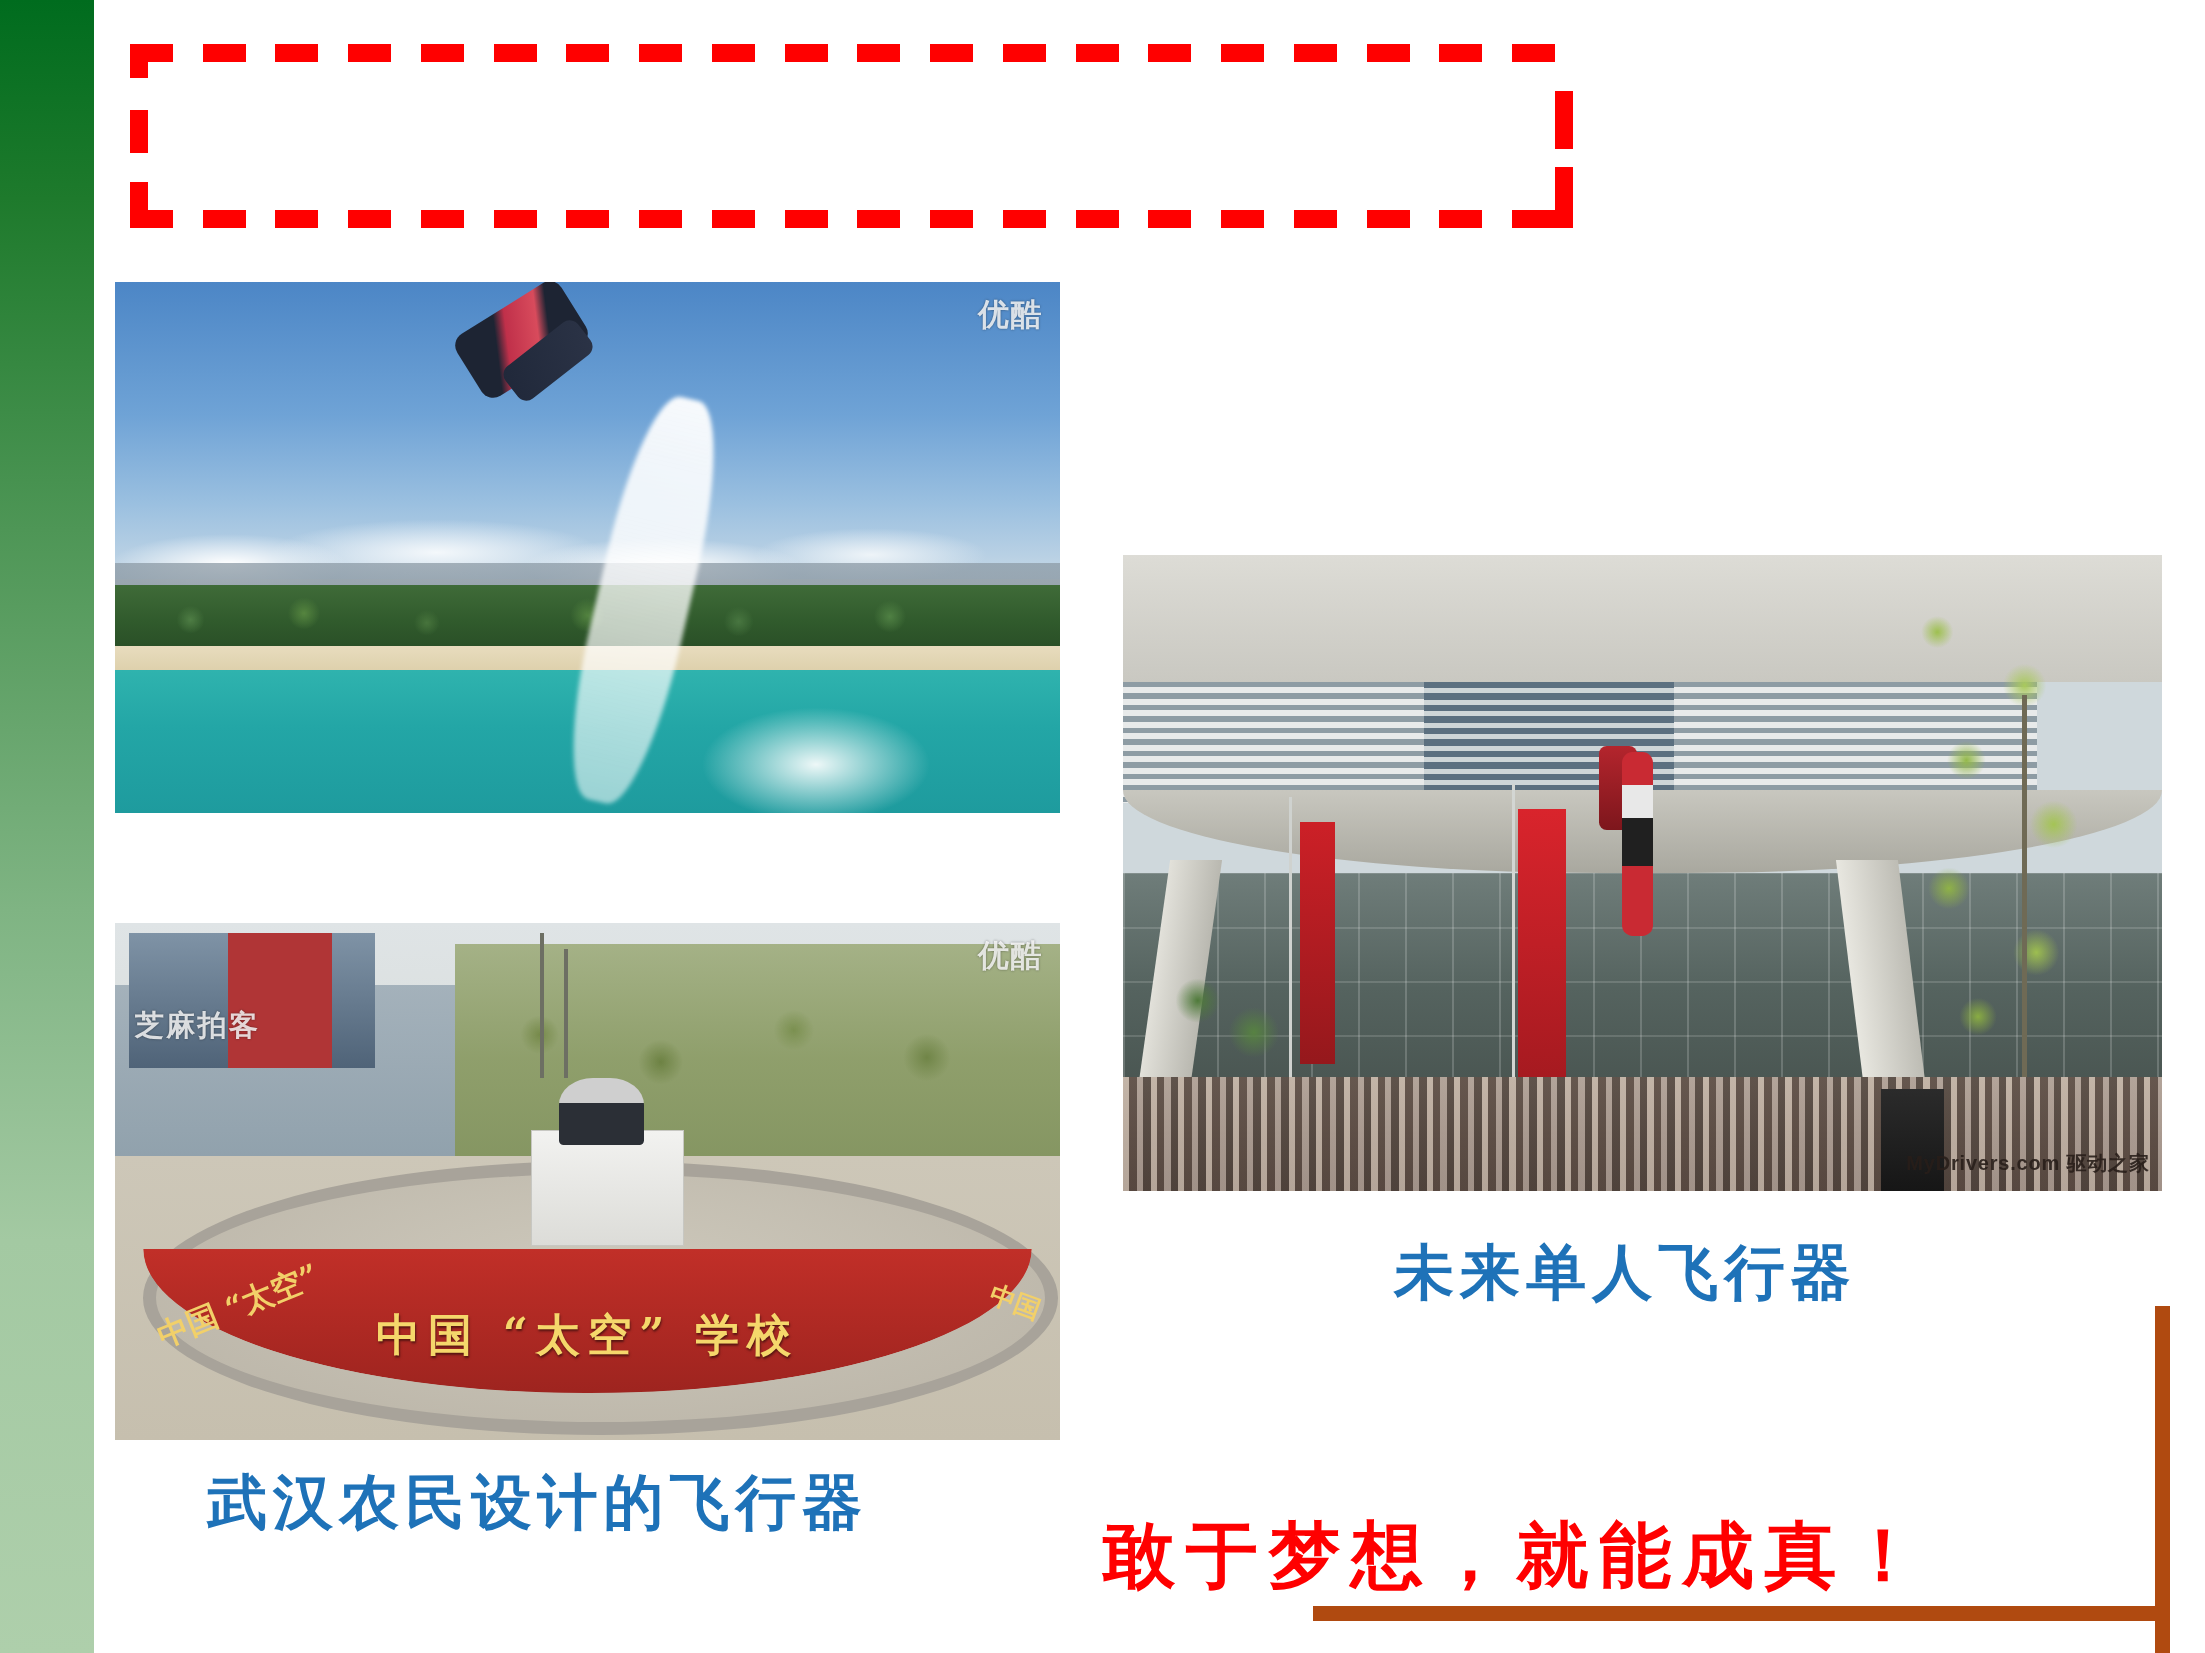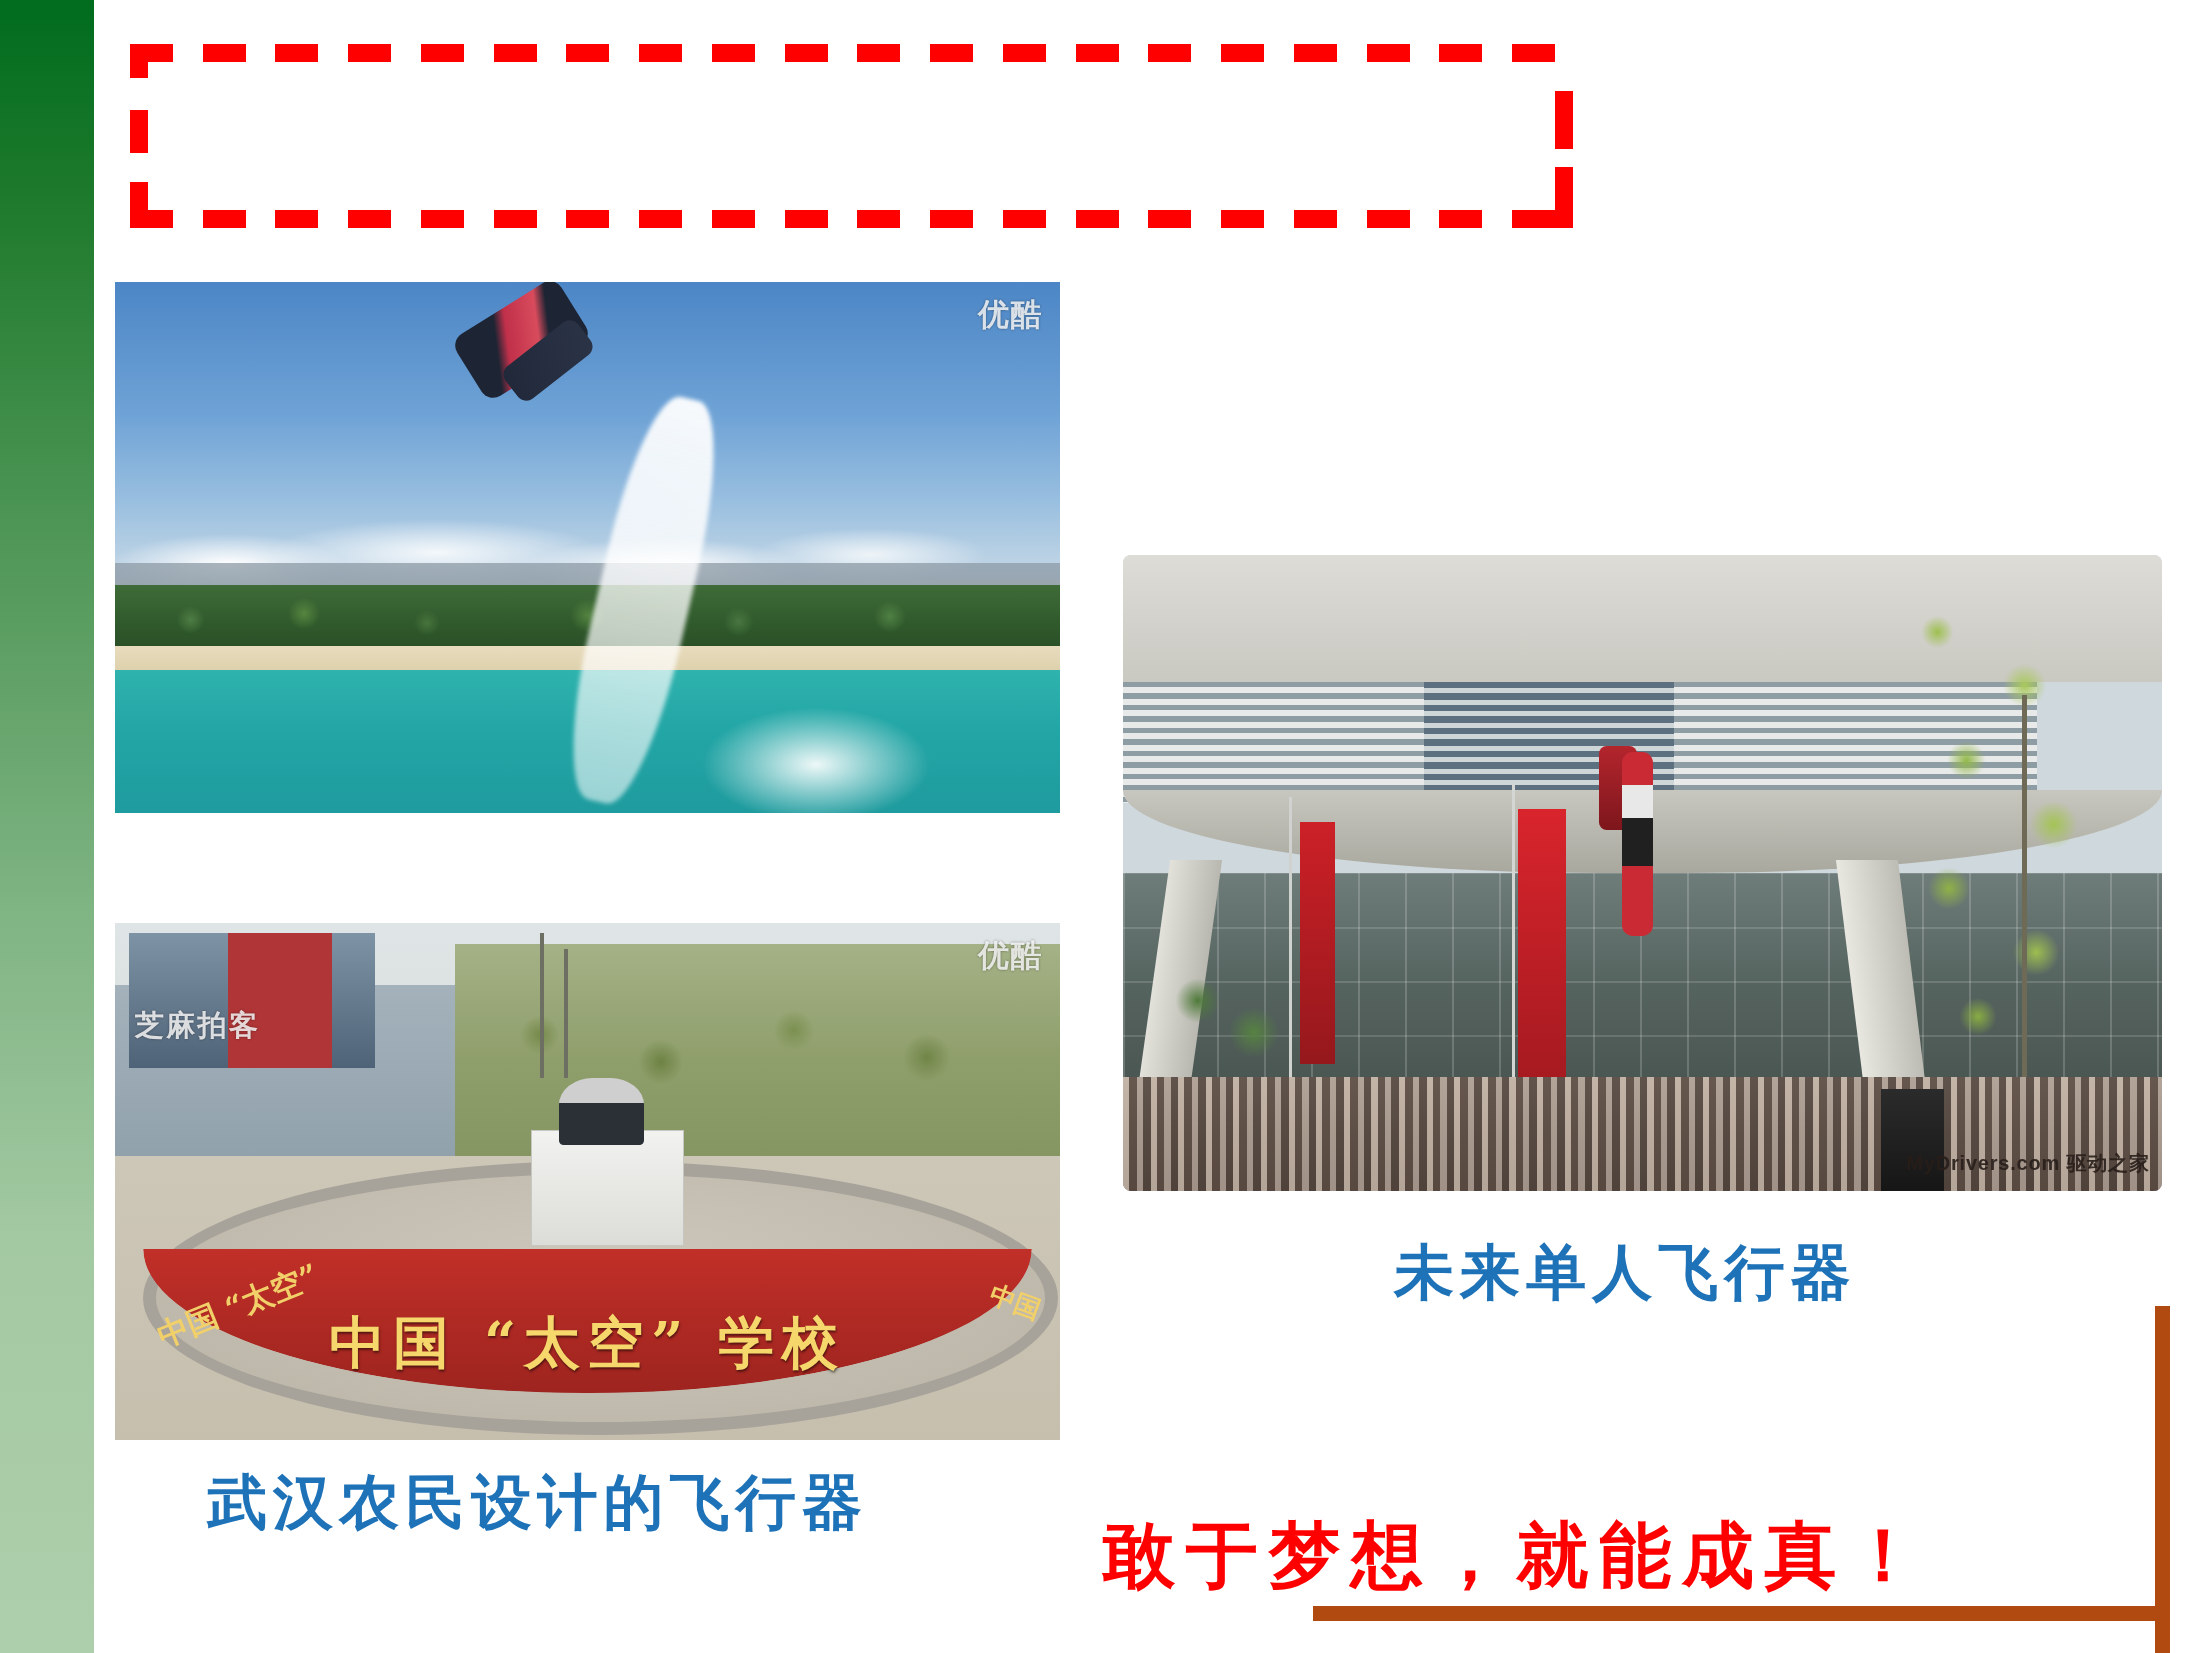--- a/index.html
+++ b/index.html
@@ -80,36 +80,36 @@
   .p2-ground{position:absolute;left:0;top:45%;width:100%;height:55%;
       background:linear-gradient(to bottom,#cdc7b8,#c6bfae);}
   .p2-ring{position:absolute;left:3%;top:46%;width:94%;height:48%;
       border:13.8px solid #a8a39a;border-radius:50%;
       background:radial-gradient(ellipse at 50% 40%,#cdc8bb 0%,#b9b3a6 100%);}
   .p2-band{position:absolute;left:3%;top:63%;width:94%;height:28%;
       background:linear-gradient(to bottom,#c12f28,#9e241f);
       border-radius:0 0 50% 50%/0 0 100% 100%;
       clip-path:ellipse(50% 100% at 50% 0%);}
   .p2-band-txt{position:absolute;left:0;top:74%;width:100%;text-align:center;
-      color:#f5d76b;font-size:56px;font-weight:bold;letter-spacing:7.7px;
+      color:#f5d76b;font-size:44px;font-weight:bold;letter-spacing:7.7px;
       text-shadow:0.8px 1.5px 2.3px rgba(0,0,0,.5);
       font-family:"DejaVu Serif","Liberation Serif",serif;}
   .p2-band-l{position:absolute;left:4%;top:70%;color:#f2d069;font-size:31px;
       font-weight:bold;transform:rotate(-22deg);font-family:"DejaVu Serif",serif;}
   .p2-band-r{position:absolute;right:2%;top:70%;color:#f2d069;font-size:26px;
       font-weight:bold;transform:rotate(20deg);font-family:"DejaVu Serif",serif;}
   .p2-box{position:absolute;left:44%;top:40%;width:16%;height:22%;
       background:linear-gradient(to bottom,#f2f2f0,#dcdcd8);border:0.8px solid #c7c7c2;}
   .p2-pilot{position:absolute;left:47%;top:30%;width:9%;height:13%;
       background:linear-gradient(to bottom,#cfcfcf 0 38%,#2b2f36 38% 100%);border-radius:40% 40% 4.6px 4.6px;}
   .p2-pole{position:absolute;left:45%;top:2%;width:3.8px;height:28%;background:#6d6f63;}
   .p2-pole2{position:absolute;left:47.5%;top:5%;width:3.8px;height:25%;background:#6d6f63;}
 
   
-  #photo-jetpack{left:1123px;top:555px;width:1039px;height:636px;border-radius:8px;}
+  #photo-jetpack{left:1123px;top:555px;width:1039px;height:636px;}
   .p3-roof{position:absolute;left:0;top:0;width:100%;height:20%;
       background:linear-gradient(to bottom,#dddcd6,#c9c8c1);}
   .p3-louv{position:absolute;left:0;top:20%;width:88%;height:19%;
       background:repeating-linear-gradient(to bottom,#8e9ca4 0 5.4px,#e8eaea 5.4px 11.5px);}
   .p3-louvdark{position:absolute;left:29%;top:20%;width:24%;height:19%;
       background:repeating-linear-gradient(to bottom,#5c7080 0 6.1px,#cfd6d8 6.1px 11.5px);}
   .p3-canopy{position:absolute;left:0;top:37%;width:100%;height:13%;
       background:linear-gradient(to bottom,#c8c7bf,#a9a89f);
       border-radius:0 0 46% 46%/0 0 100% 100%;}
   .p3-glass{position:absolute;left:0;top:50%;width:100%;height:33%;

